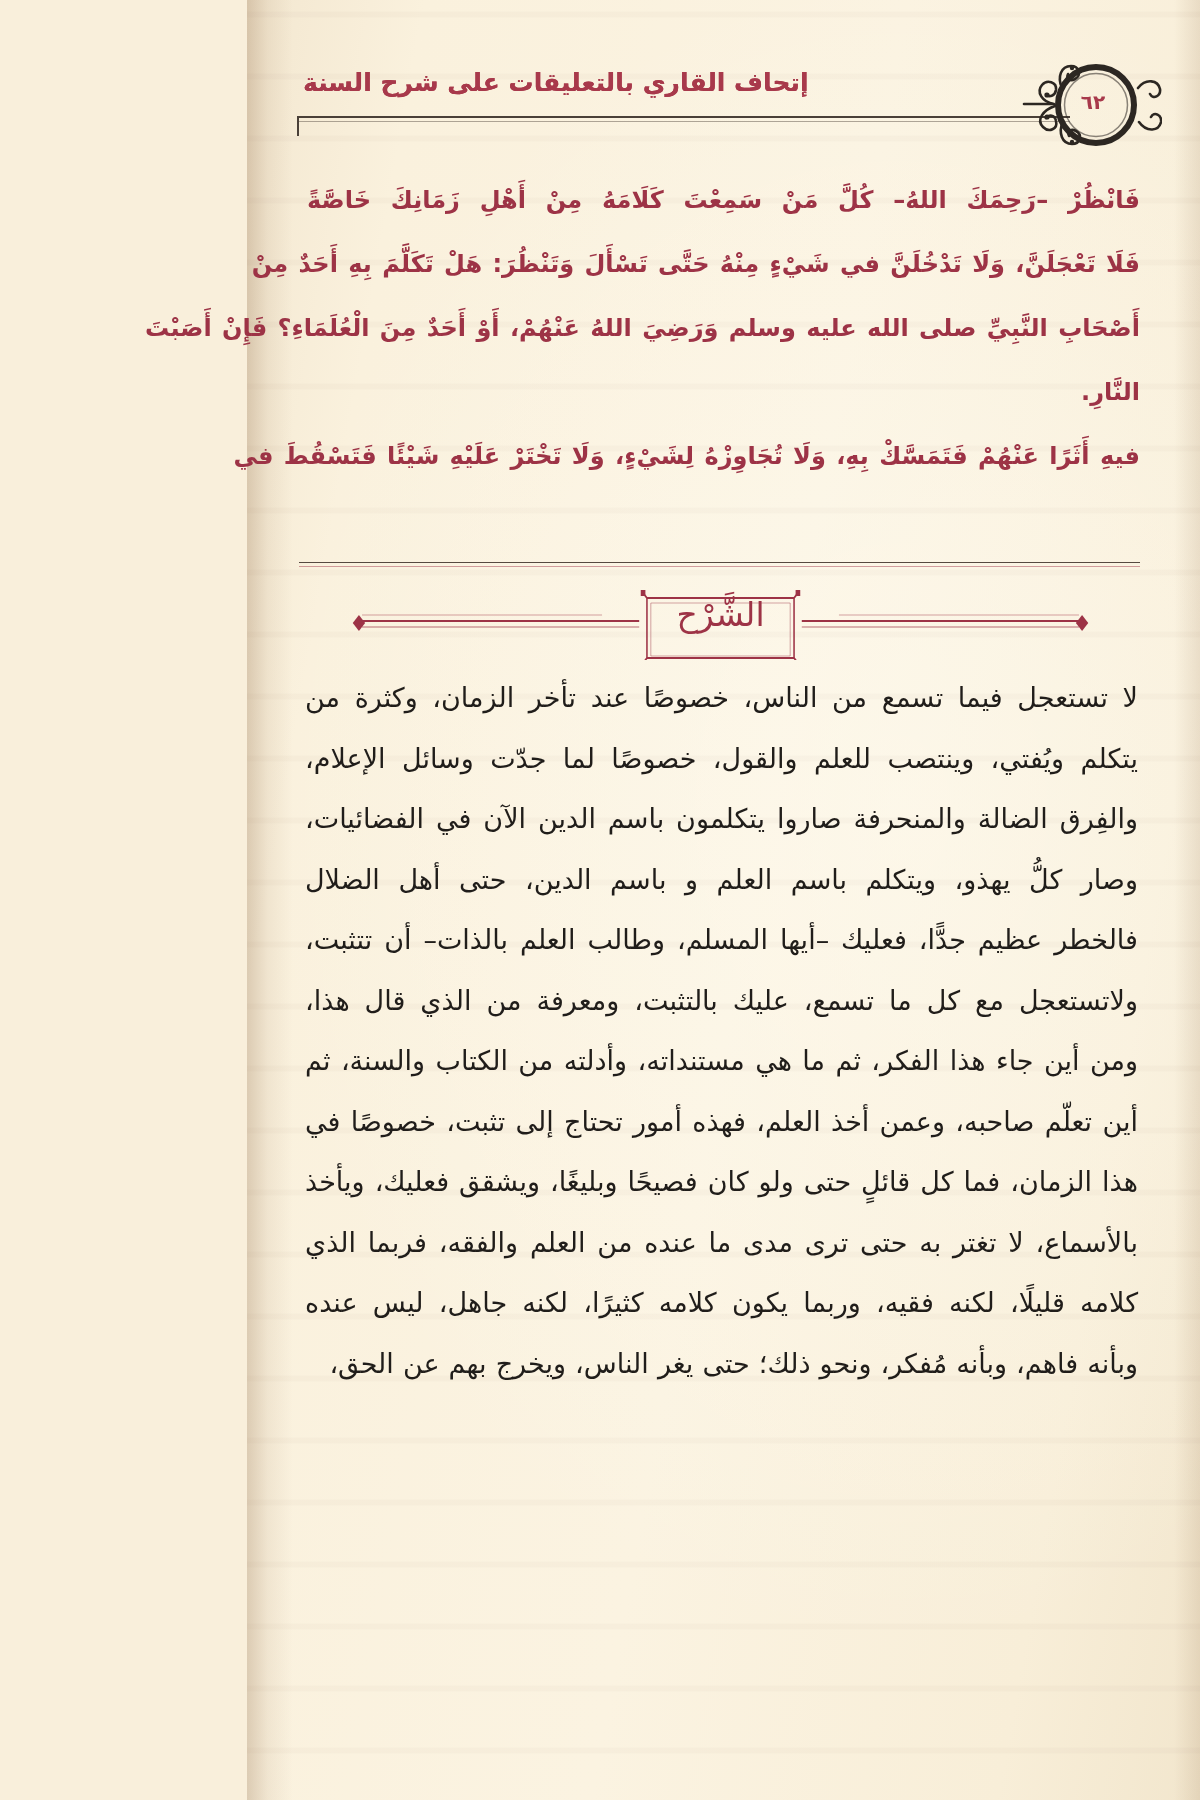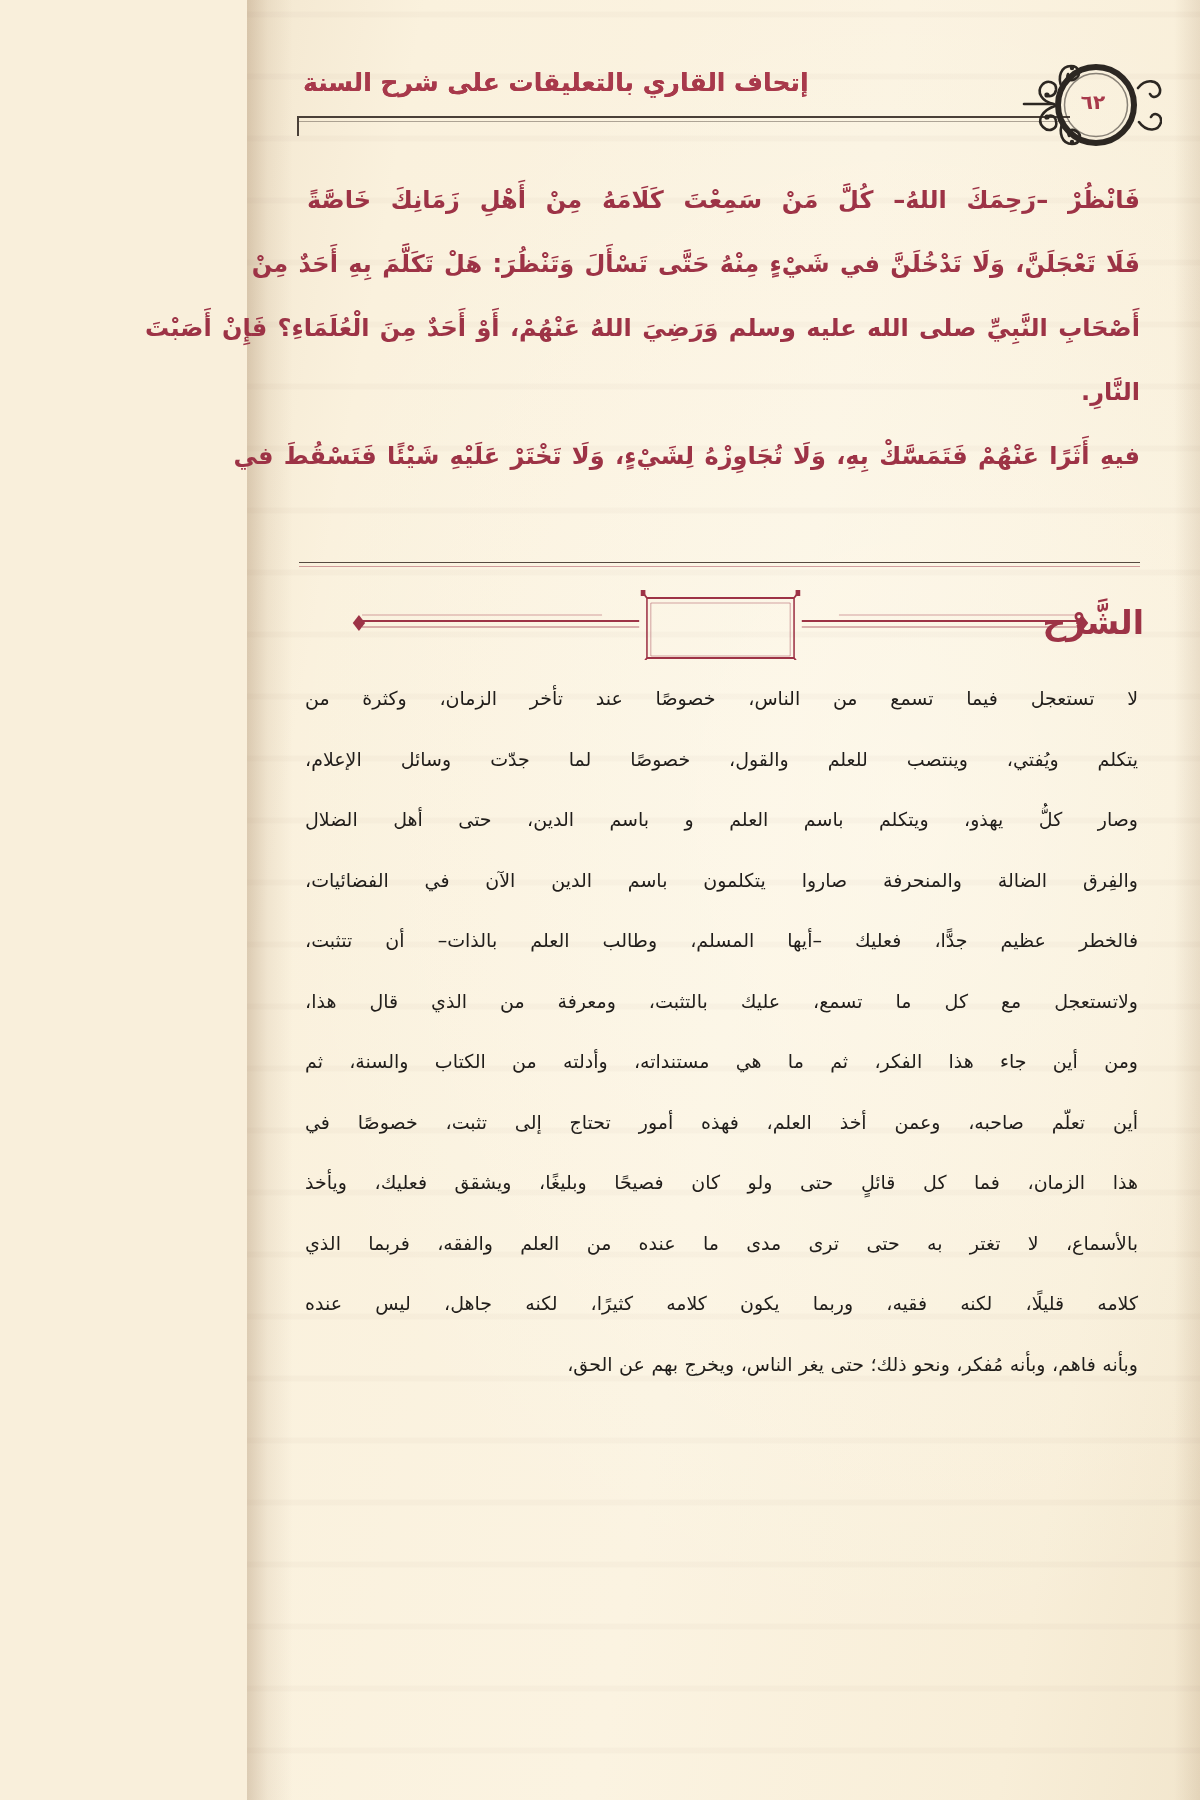--- a/index.html
+++ b/index.html
@@ -179,42 +179,43 @@
     position: absolute;
     top: 586px;
     left: 0;
     right: 0;
     height: 74px;
   }
   #sharh-head svg { display: block; width: 100%; height: 74px; }
   .sharh-word {
     position: absolute;
     left: 0; right: 0;
-    top: 8px;
-    font-family: "DejaVu Sans", sans-serif;
-    font-weight: 700;
+    top: 0;
+    text-align: center;
+    font-family: "DejaVu Sans", sans-serif;
+    font-weight: 400;
     font-size: 33px;
     line-height: 58px;
     color: #9d3346;
     direction: rtl;
     pointer-events: none;
   }
 
   
   #body-text {
     position: absolute;
     top: 668px;
     left: 8px;
     right: 6px;
     direction: rtl;
     text-align: justify;
     text-align-last: right;
     color: #201d1a;
     font-family: "DejaVu Sans", sans-serif;
-    font-size: 19px;
+    font-size: 27px;
     line-height: 60.5px;
     font-weight: 400;
     word-spacing: 0.5px;
   }
   #body-text .ln {
     display: block;
     white-space: nowrap;
     text-align: justify;
     text-align-last: justify;
     direction: rtl;
@@ -309,22 +310,22 @@
           <rect x="444" y="4" width="6" height="6"></rect>
           <rect x="644" y="4" width="6" height="6"></rect>
         </g>
       </svg>
       <div class="sharh-word">الشَّرْح</div>
     </div>
 
     <div id="body-text">
       <span class="ln first">لا تستعجل فيما تسمع من الناس، خصوصًا عند تأخر الزمان، وكثرة من</span>
       <span class="ln">يتكلم ويُفتي، وينتصب للعلم والقول، خصوصًا لما جدّت وسائل الإعلام،</span>
+      <span class="ln">والفِرق الضالة والمنحرفة صاروا يتكلمون باسم الدين الآن في الفضائيات،</span>
       <span class="ln">وصار كلُّ يهذو، ويتكلم باسم العلم و باسم الدين، حتى أهل الضلال</span>
-      <span class="ln">والفِرق الضالة والمنحرفة صاروا يتكلمون باسم الدين الآن في الفضائيات،</span>
       <span class="ln">فالخطر عظيم جدًّا، فعليك –أيها المسلم، وطالب العلم بالذات– أن تتثبت،</span>
       <span class="ln">ولاتستعجل مع كل ما تسمع، عليك بالتثبت، ومعرفة من الذي قال هذا،</span>
       <span class="ln">ومن أين جاء هذا الفكر، ثم ما هي مستنداته، وأدلته من الكتاب والسنة، ثم</span>
       <span class="ln">أين تعلّم صاحبه، وعمن أخذ العلم، فهذه أمور تحتاج إلى تثبت، خصوصًا في</span>
       <span class="ln">هذا الزمان، فما كل قائلٍ حتى ولو كان فصيحًا وبليغًا، ويشقق فعليك، ويأخذ</span>
       <span class="ln">بالأسماع، لا تغتر به حتى ترى مدى ما عنده من العلم والفقه، فربما الذي</span>
       <span class="ln">كلامه قليلًا، لكنه فقيه، وربما يكون كلامه كثيرًا، لكنه جاهل، ليس عنده</span>
       <span class="ln last">وبأنه فاهم، وبأنه مُفكر، ونحو ذلك؛ حتى يغر الناس، ويخرج بهم عن الحق،</span>
     </div>
 

